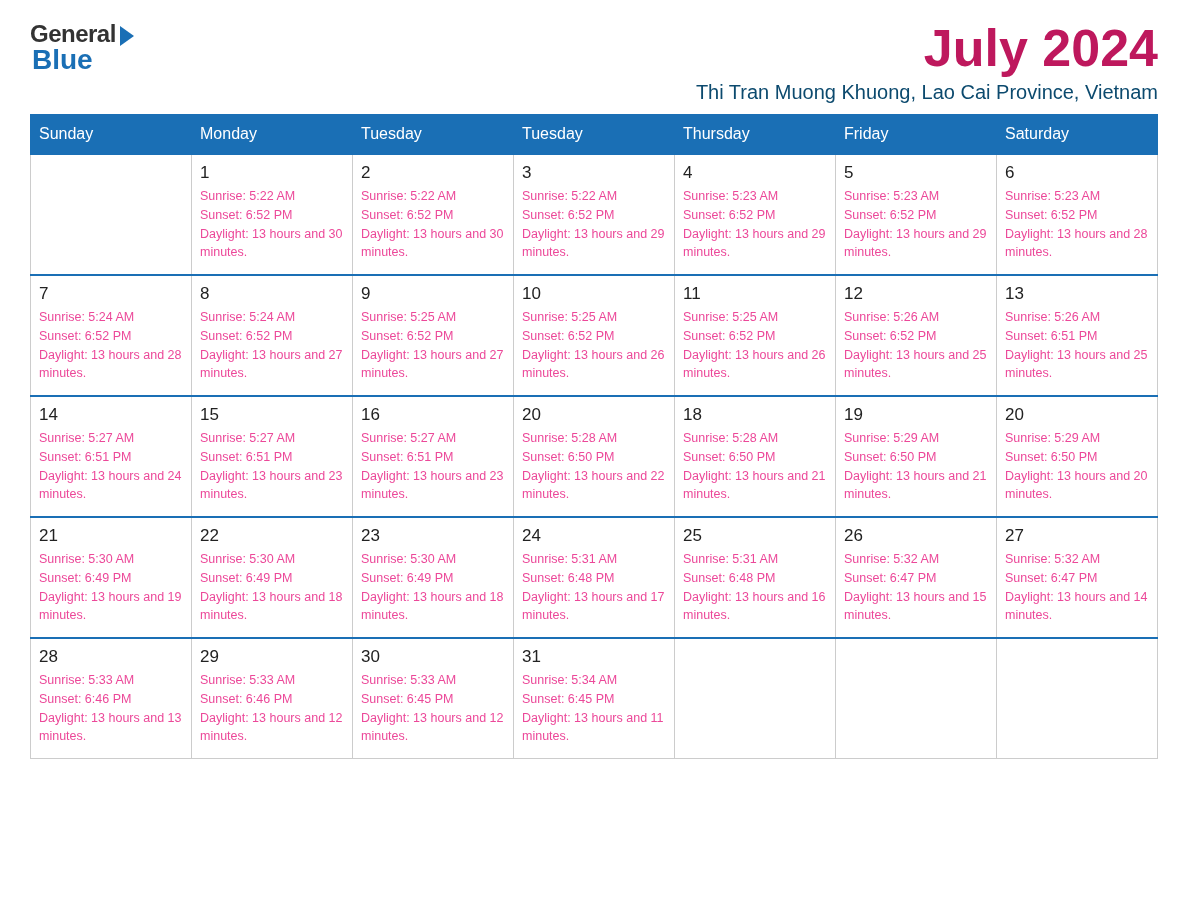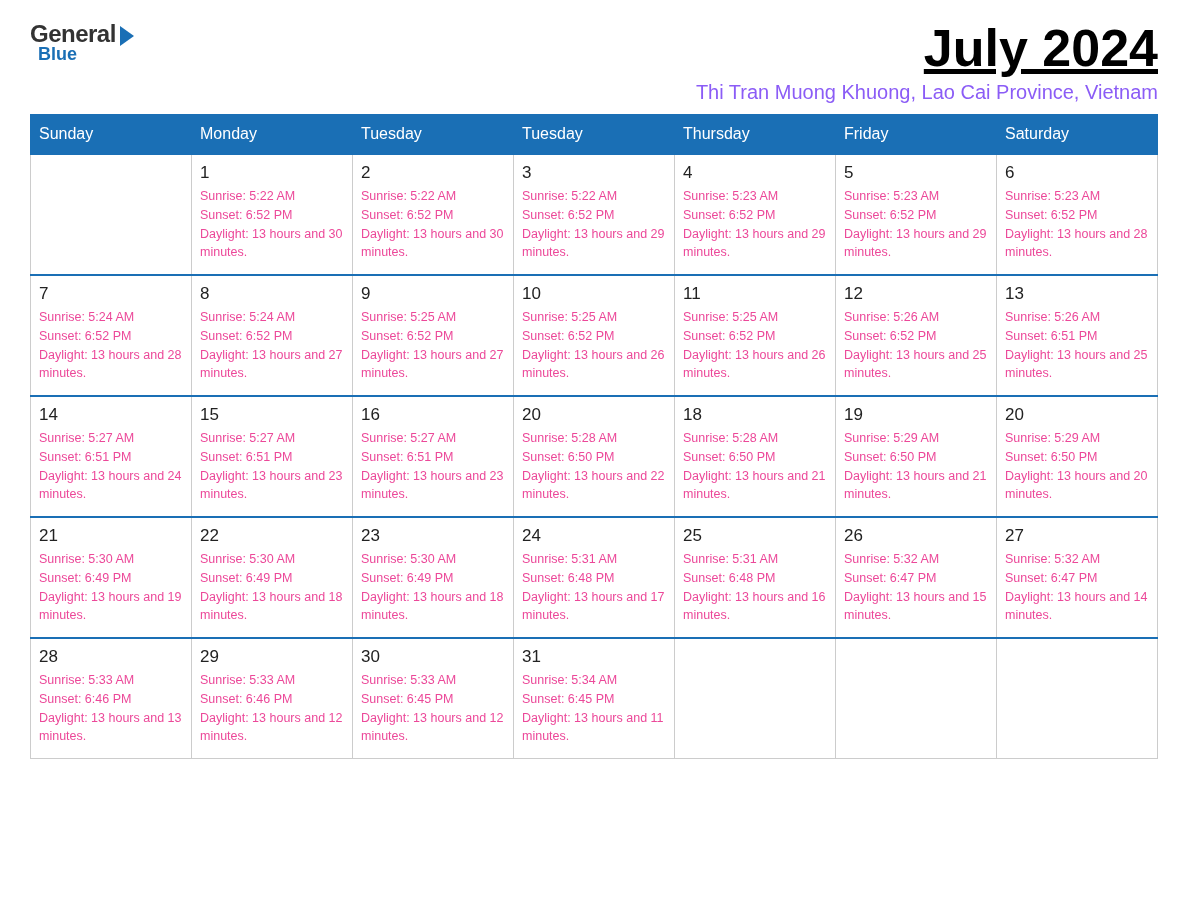--- a/index.html
+++ b/index.html
@@ -35,39 +35,38 @@
     .logo-arrow {
       width: 0;
       height: 0;
       border-left: 14px solid #1a6fb5;
       border-top: 10px solid transparent;
       border-bottom: 10px solid transparent;
       margin-left: 4px;
       margin-top: 4px;
     }
     .logo-blue {
-      font-size: 18px;
+      font-size: 28px;
       font-weight: bold;
       color: #1a6fb5;
       margin-top: -4px;
-      margin-left: 8px;
+      margin-left: 2px;
     }
     .title-block {
       text-align: right;
     }
     .month-year {
       font-size: 52px;
       font-weight: bold;
-      color: #000000;
+      color: #be185d;
       line-height: 1.1;
-      text-decoration: underline;
     }
     .location {
       font-size: 20px;
-      color: #8b5cf6;
+      color: #0c4a6e;
       margin-top: 4px;
     }
     .calendar {
       width: 100%;
       border-collapse: collapse;
       margin-top: 10px;
     }
     .calendar th {
       background-color: #1a6fb5;
       color: #ffffff;

